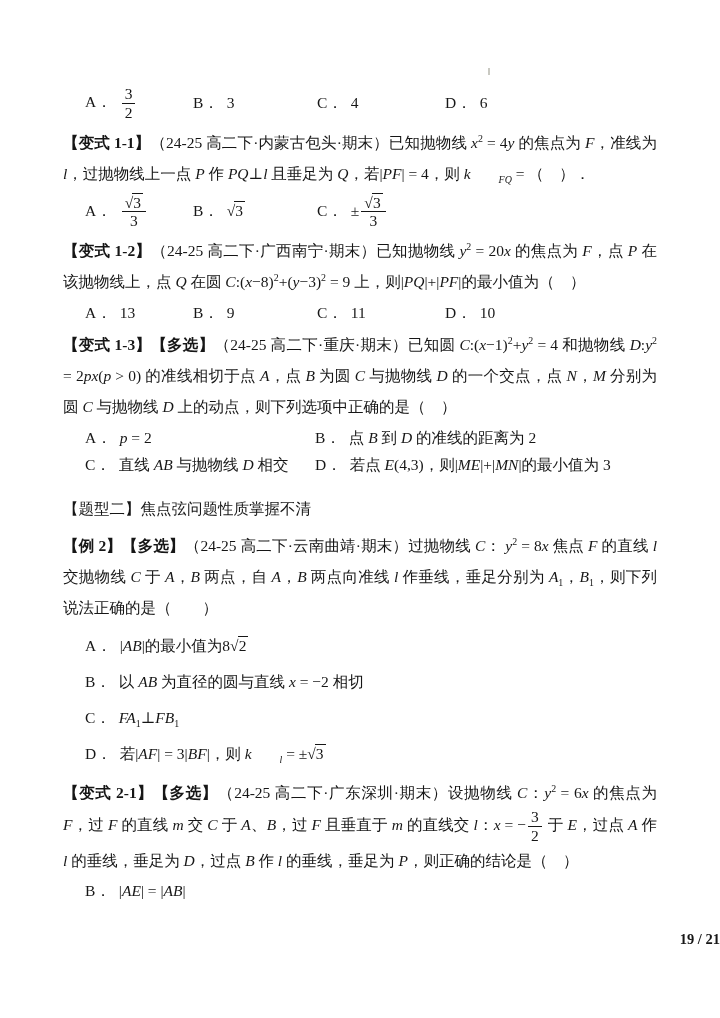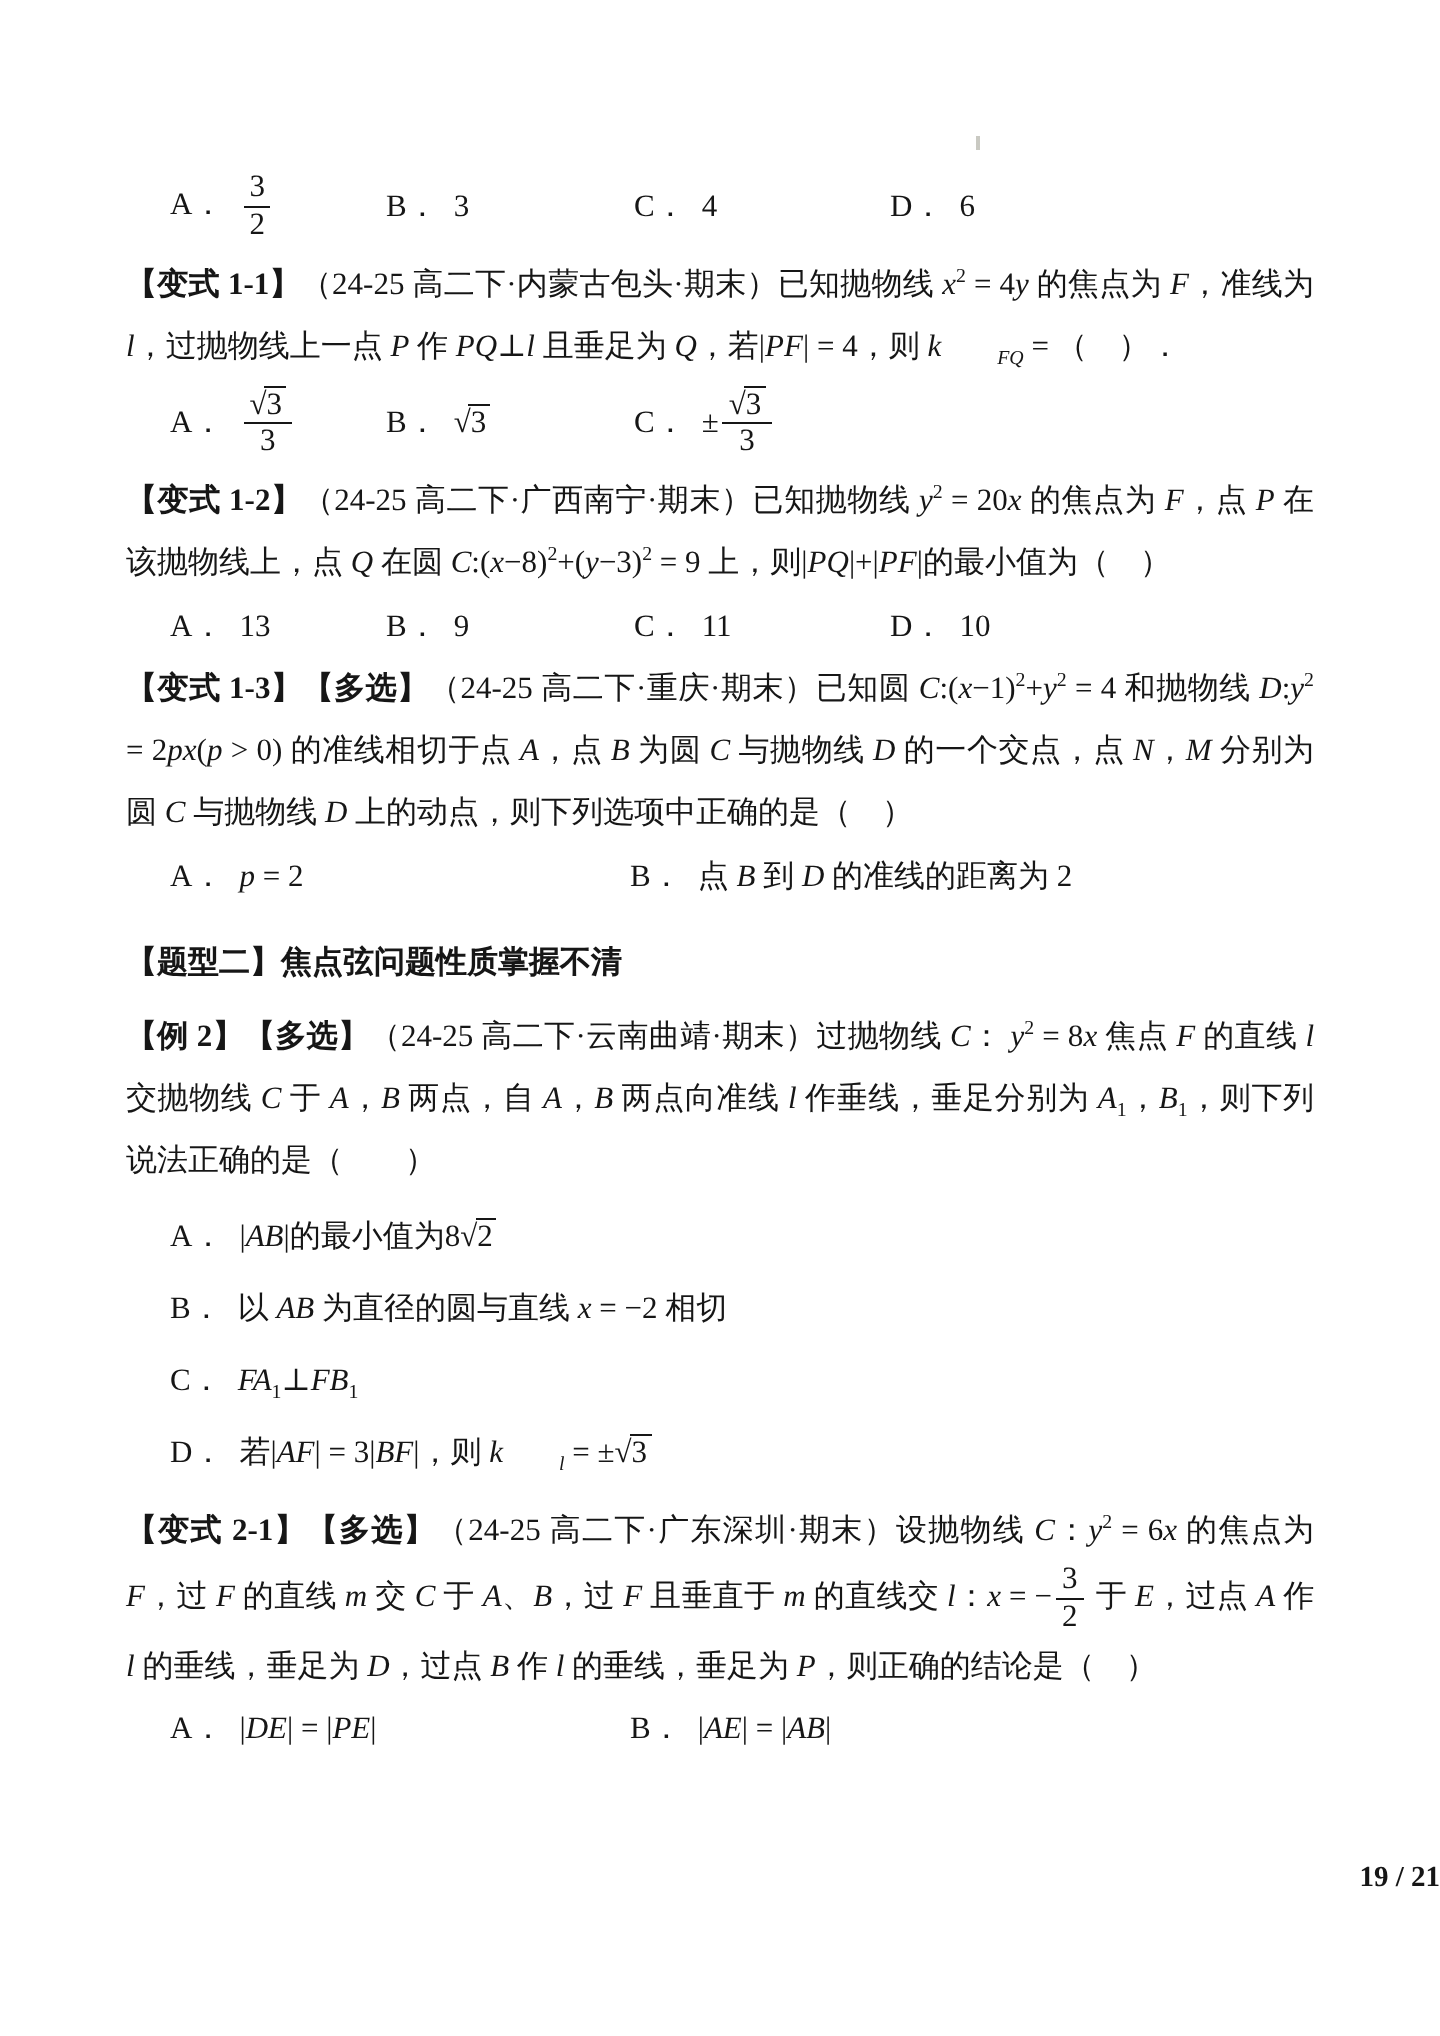--- a/index.html
+++ b/index.html
@@ -5,21 +5,21 @@
   html,body{margin:0;padding:0;}
   body{
     width:720px;height:1018px;background:#ffffff;color:#161616;
     font-family:"Liberation Serif","DejaVu Serif",serif;
     font-size:15.5px;position:relative;overflow:hidden;
   }
   #page{padding:80px 63px 0 63px;}
   .para{line-height:31px;text-align:justify;margin:5px 0;}
   .heading{
     font-family:"Liberation Sans","DejaVu Sans",sans-serif;
-    font-weight:bold;font-size:15.5px;margin:22px 0 10px 0;line-height:22px;
+    font-weight:normal;font-size:15.5px;margin:22px 0 10px 0;line-height:22px;
   }
   .options{display:grid;align-items:center;padding-left:22px;margin:5px 0;min-height:22px;}
   .cols4{grid-template-columns:108px 124px 128px 1fr;}
   .cols2{grid-template-columns:230px 1fr;}
   .opt{white-space:nowrap;}
   .optline{padding-left:22px;margin:10px 0;line-height:26px;}
   .label{margin-right:8px;}
   .i{font-style:italic;}
   .b{font-weight:bold;}
   .sup{font-size:64%;vertical-align:super;line-height:0;}
@@ -59,28 +59,31 @@
         <span class="opt"><span class="label">A．</span>13</span>
         <span class="opt"><span class="label">B．</span>9</span>
         <span class="opt"><span class="label">C．</span>11</span>
         <span class="opt"><span class="label">D．</span>10</span>
       </div>
       <div class="para"><span class="b">【变式 1-3】【多选】</span>（24-25 高二下·重庆·期末）已知圆 <span class="i">C</span>:(<span class="i">x</span>−1)<span class="sup">2</span>+<span class="i">y</span><span class="sup">2</span> = 4 和抛物线 <span class="i">D</span>:<span class="i">y</span><span class="sup">2</span> = 2<span class="i">px</span>(<span class="i">p</span> &gt; 0) 的准线相切于点 <span class="i">A</span>，点 <span class="i">B</span> 为圆 <span class="i">C</span> 与抛物线 <span class="i">D</span> 的一个交点，点 <span class="i">N</span>，<span class="i">M</span> 分别为圆 <span class="i">C</span> 与抛物线 <span class="i">D</span> 上的动点，则下列选项中正确的是（　）</div>
       <div class="options cols2">
         <span class="opt"><span class="label">A．</span><span class="i">p</span> = 2</span>
         <span class="opt"><span class="label">B．</span>点 <span class="i">B</span> 到 <span class="i">D</span> 的准线的距离为 2</span>
       </div>
+      <div class="options cols2">
+        <span class="opt"><span class="label">C．</span>直线 <span class="i">AB</span> 与抛物线 <span class="i">D</span> 相交</span>
+        <span class="opt"><span class="label">D．</span>若点 <span class="i">E</span>(4,3)，则|<span class="i">ME</span>|+|<span class="i">MN</span>|的最小值为 3</span>
+      </div>
       <div class="heading">【题型二】焦点弦问题性质掌握不清</div>
       <div class="para"><span class="b">【例 2】【多选】</span>（24-25 高二下·云南曲靖·期末）过抛物线 <span class="i">C</span>： <span class="i">y</span><span class="sup">2</span> = 8<span class="i">x</span> 焦点 <span class="i">F</span> 的直线 <span class="i">l</span> 交抛物线 <span class="i">C</span> 于 <span class="i">A</span>，<span class="i">B</span> 两点，自 <span class="i">A</span>，<span class="i">B</span> 两点向准线 <span class="i">l</span> 作垂线，垂足分别为 <span class="i">A</span><span class="sub">1</span>，<span class="i">B</span><span class="sub">1</span>，则下列说法正确的是（　　）</div>
       <div class="optline"><span class="label">A．</span>|<span class="i">AB</span>|的最小值为8<span class="sqrt"><span class="rad">√</span><span class="radicand">2</span></span></div>
       <div class="optline"><span class="label">B．</span>以 <span class="i">AB</span> 为直径的圆与直线 <span class="i">x</span> = −2 相切</div>
       <div class="optline"><span class="label">C．</span><span class="i">FA</span><span class="sub">1</span>⊥<span class="i">FB</span><span class="sub">1</span></div>
       <div class="optline"><span class="label">D．</span>若|<span class="i">AF</span>| = 3|<span class="i">BF</span>|，则 <span class="i">k</span><span class="subi">l</span> = ±<span class="sqrt"><span class="rad">√</span><span class="radicand">3</span></span></div>
       <div class="para"><span class="b">【变式 2-1】【多选】</span>（24-25 高二下·广东深圳·期末）设抛物线 <span class="i">C</span>：<span class="i">y</span><span class="sup">2</span> = 6<span class="i">x</span> 的焦点为 <span class="i">F</span>，过 <span class="i">F</span> 的直线 <span class="i">m</span> 交 <span class="i">C</span> 于 <span class="i">A</span>、<span class="i">B</span>，过 <span class="i">F</span> 且垂直于 <span class="i">m</span> 的直线交 <span class="i">l</span>：<span class="i">x</span> = −<span class="frac"><span class="num">3</span><span class="den">2</span></span> 于 <span class="i">E</span>，过点 <span class="i">A</span> 作 <span class="i">l</span> 的垂线，垂足为 <span class="i">D</span>，过点 <span class="i">B</span> 作 <span class="i">l</span> 的垂线，垂足为 <span class="i">P</span>，则正确的结论是（　）</div>
       <div class="options cols2">
-        <span class="opt"><span class="label">A．</span>|<span class="i">DE</span>| = |<span class="i">PE</span>|</span>
         <span class="opt"><span class="label">B．</span>|<span class="i">AE</span>| = |<span class="i">AB</span>|</span>
       </div>
     </div>
 </div>
 
 <div class="artifact"></div>
 <div class="footer">19 / 21</div>
 
 </body></html>

